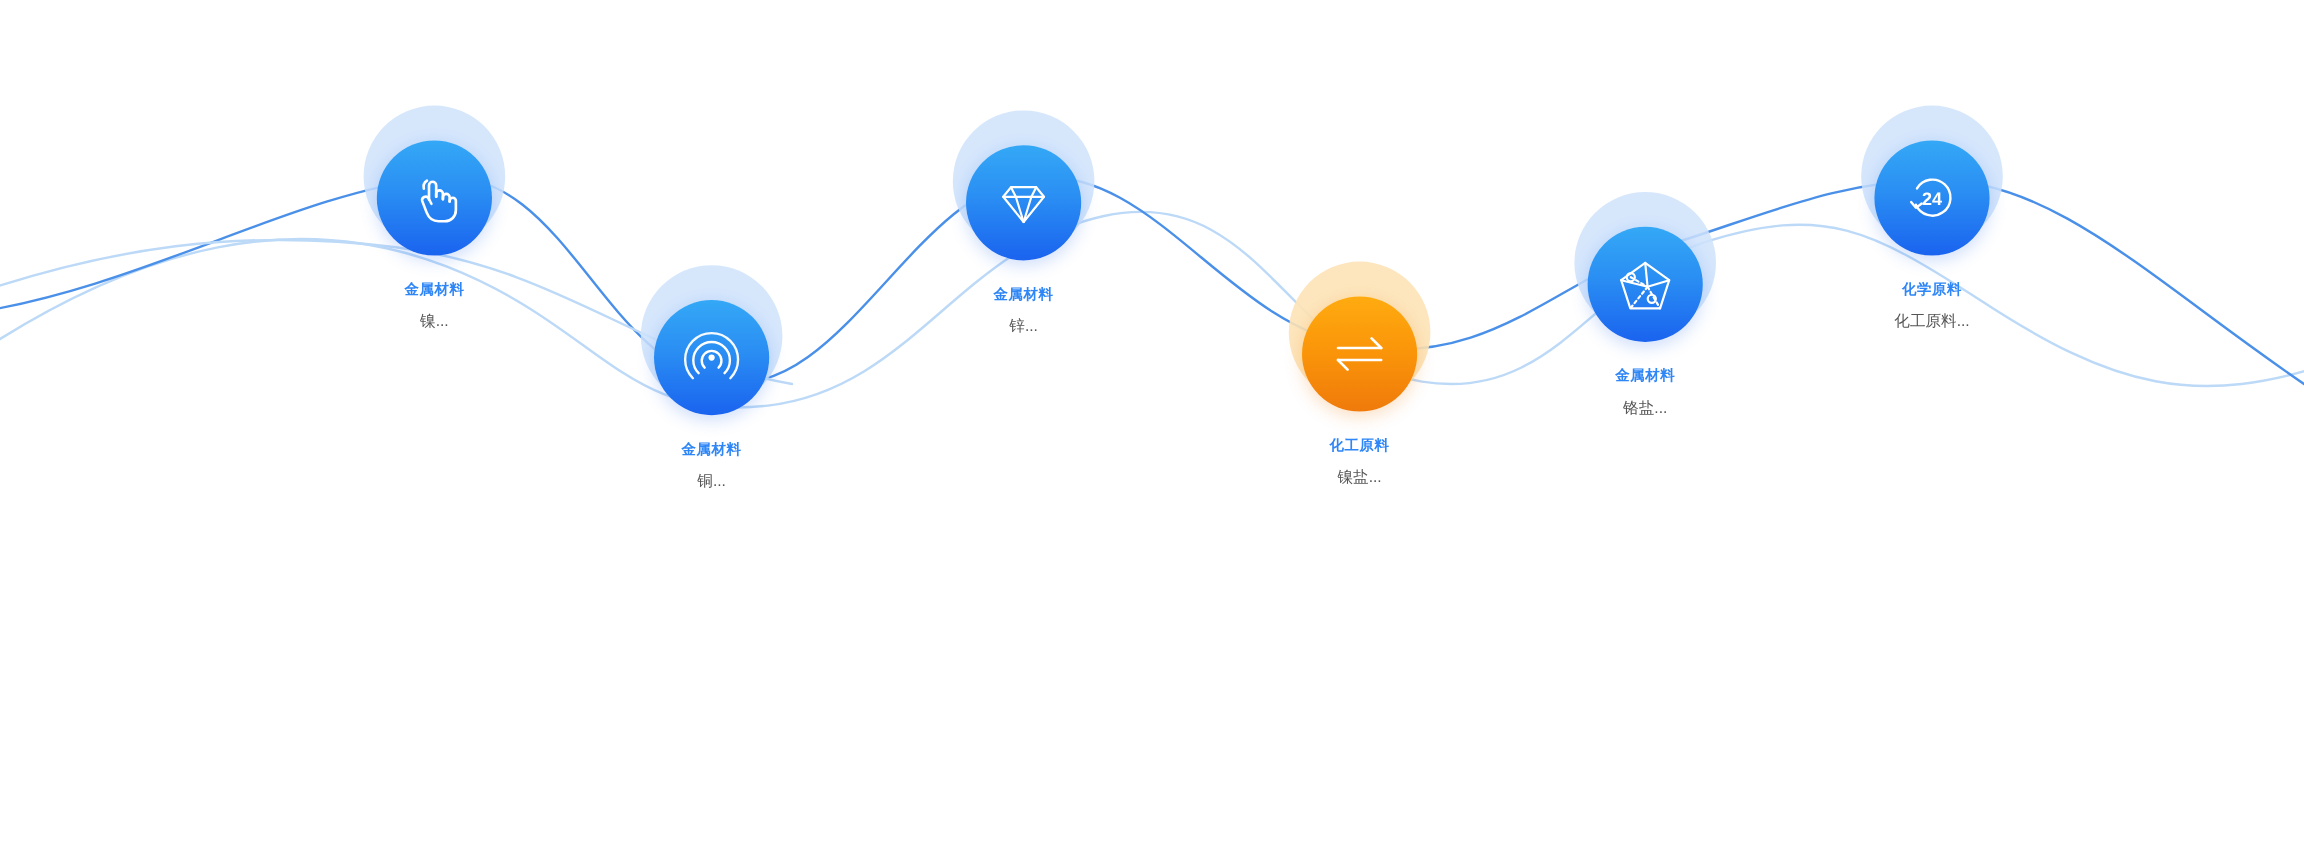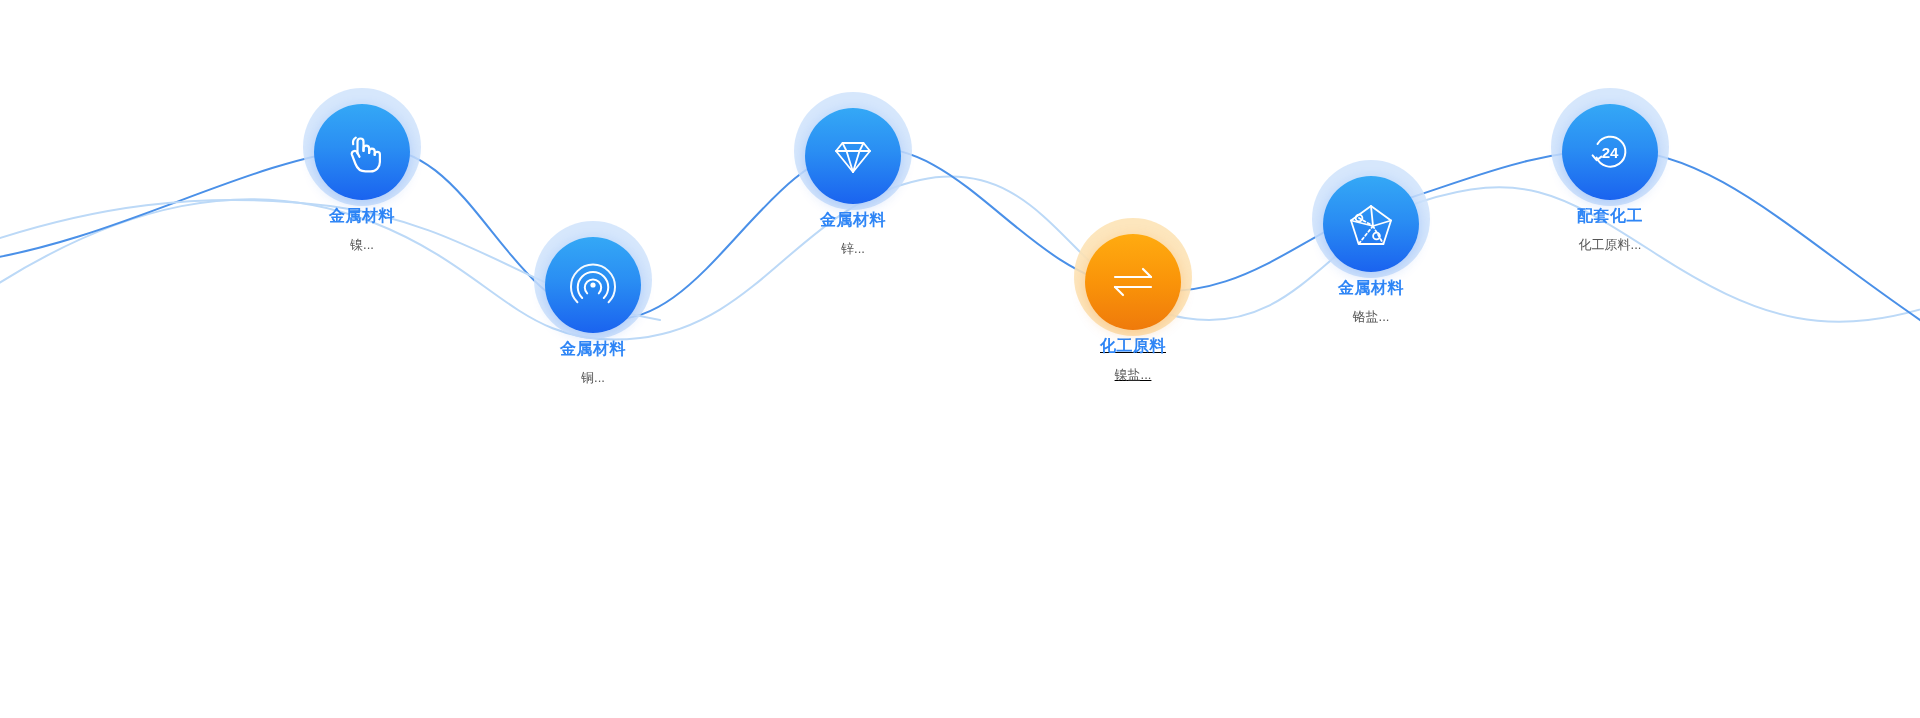--- a/index.html
+++ b/index.html
@@ -49,40 +49,40 @@
     background: #cfe3fb;
     opacity: .85;
   }
   .node.accent .halo {
     background: #fde3b6;
     opacity: .9;
   }
   .orb {
     position: absolute;
     left: 11px;
-    top: 16px;
+    top: 29px;
     width: 96px;
     height: 96px;
     border-radius: 50%;
     background: linear-gradient(180deg, #34a8f6 0%, #2a8ef3 45%, #1a63ef 100%);
     display: flex;
     align-items: center;
     justify-content: center;
     box-shadow: 0 4px 14px rgba(26, 99, 239, .22);
   }
   .node.accent .orb {
     background: linear-gradient(180deg, #ffab10 0%, #fa9409 50%, #ef7a0b 100%);
     box-shadow: 0 4px 14px rgba(239, 122, 11, .25);
   }
   .orb svg {
     display: block;
   }
   .node-title {
-    margin-top: 0;
-    font-size: 16px;
+    margin-top: 28px;
+    font-size: 12px;
     font-weight: bold;
     color: #2f86f6;
     letter-spacing: .5px;
     line-height: 1.2;
   }
   .node-sub {
     margin-top: 12px;
     font-size: 13px;
     color: #555555;
     line-height: 1.2;
@@ -163,21 +163,21 @@
             <path d="M14.5 12 L18.5 20 L25 41"></path>
             <path d="M35.5 12 L31.5 20 L25 41"></path>
           </svg>
         </span>
       </div>
     </div>
     <div class="node-title">金属材料</div>
     <div class="node-sub">锌...</div>
   </div>
 
-  <div class="node accent" style="left:1133px; top:218px;text-decoration:underline;">
+  <div class="node accent" style="left:1133px; top:218px;">
     <div class="orb-wrap">
       <div class="halo"></div>
       <div class="orb">
         <span>
           <svg width="52" height="52" viewBox="0 0 52 52" fill="none" stroke="#ffffff" stroke-width="2.2" stroke-linecap="round" stroke-linejoin="round">
             <path d="M8 21 H44"></path>
             <path d="M36 13 L44 21"></path>
             <path d="M44 31 H8"></path>
             <path d="M16 39 L8 31"></path>
           </svg>
@@ -217,17 +217,17 @@
       <div class="orb">
         <span>
           <svg width="50" height="50" viewBox="0 0 50 50" fill="none" stroke="#ffffff" stroke-width="2" stroke-linecap="round" stroke-linejoin="round">
             <path d="M12.5 17 A15 15 0 1 1 11.6 30.6"></path>
             <path d="M7.6 28.4 L11.6 33.2 L16.4 29.6"></path>
             <text x="25" y="31" fill="#ffffff" stroke="none" font-size="15" font-weight="bold" text-anchor="middle" font-family="'Liberation Sans', sans-serif">24</text>
           </svg>
         </span>
       </div>
     </div>
-    <div class="node-title">配套化工</div>
+    <div class="node-title">化学原料</div>
     <div class="node-sub">化工原料...</div>
   </div>
 
 </div>
 
 </body></html>

